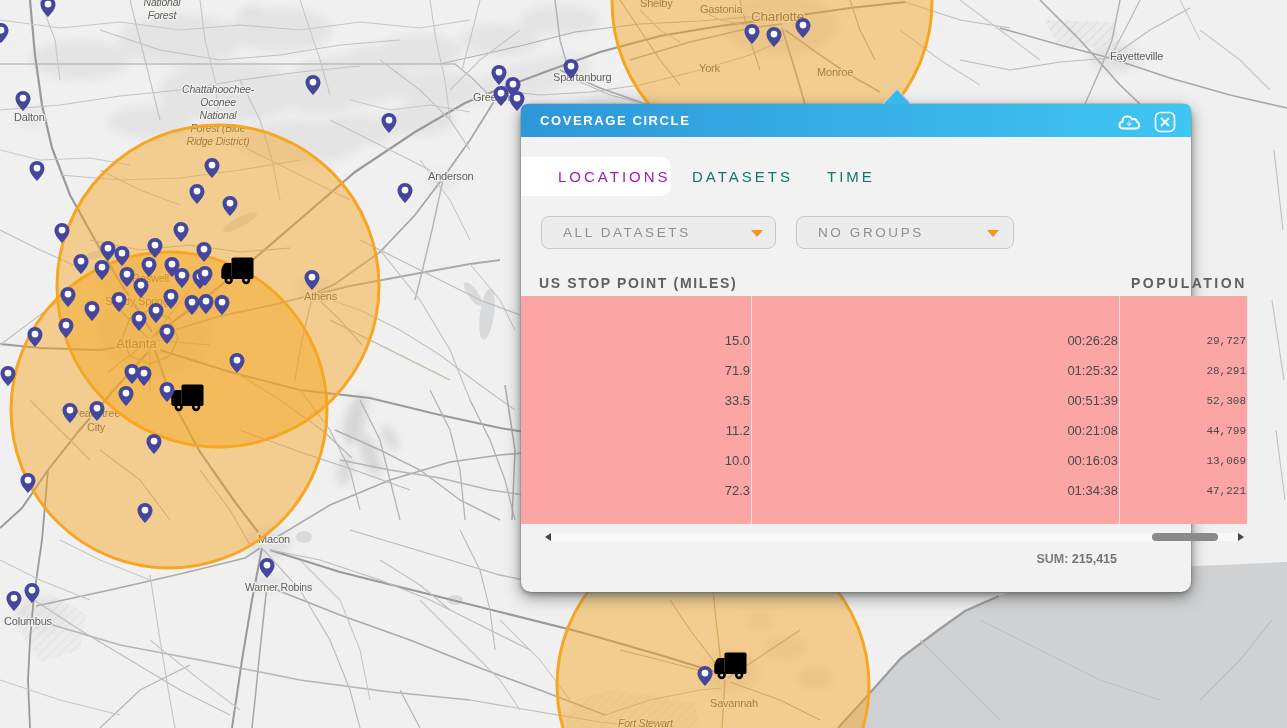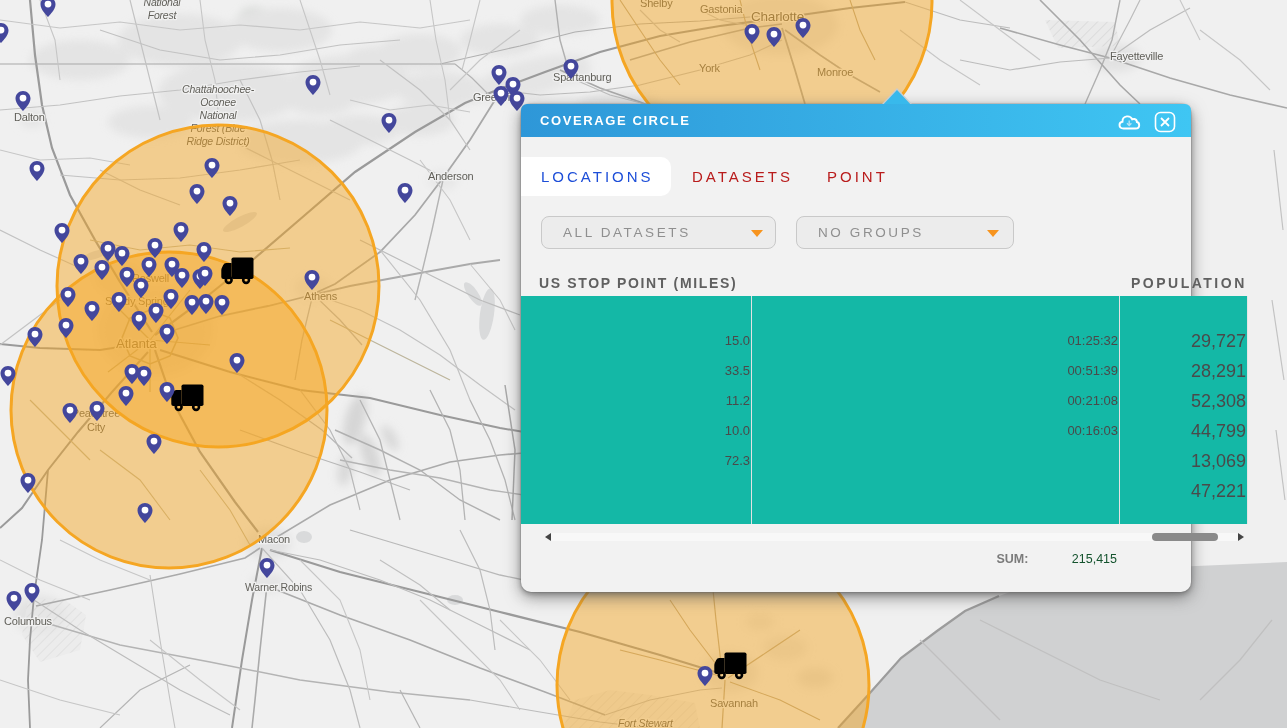--- a/index.html
+++ b/index.html
@@ -12,42 +12,42 @@
   box-shadow:0 5px 16px rgba(80,80,80,.65), 0 2px 5px rgba(60,60,60,.4), 0 0 0 1px rgba(160,160,160,.3); }
 .phead { position:absolute; left:0; top:0; width:100%; height:33px;
   background:linear-gradient(90deg,#2e97d8,#3fc6f3); border-radius:6px 6px 0 0; }
 .phead .title { position:absolute; left:19px; top:9px; font-size:13px; font-weight:bold;
   letter-spacing:1.6px; color:#fff; }
 .ptr { position:absolute; left:360px; top:-16px; width:32px; height:17px; }
 .hicons { position:absolute; right:14px; top:7px; }
 .pbody { position:absolute; left:0; top:0; width:100%; height:488px; }
 .tab-active { position:absolute; left:0; top:53px; width:150px; height:39px; background:#fff;
   border-radius:0 10px 10px 0; }
-.tabtxt { position:absolute; font-size:15px; letter-spacing:3px; color:#b91c1c; top:64px; }
-.tabtxt.on { color:#1d4ed8; }
+.tabtxt { position:absolute; font-size:15px; letter-spacing:3px; color:#0f766e; top:64px; }
+.tabtxt.on { color:#a21caf;margin-left:17px; }
 .drop { position:absolute; top:112px; height:33px; background:#ececec; border:1px solid #c9c9c9;
   border-radius:8px; font-size:13.5px; letter-spacing:2.6px; color:#8f8f8f; line-height:31px;
   padding-left:21px; }
 .caret { position:absolute; top:13px; width:0; height:0; border-left:6.5px solid transparent;
   border-right:6.5px solid transparent; border-top:7.5px solid #f7941e; }
 .thead { position:absolute; top:171px; font-size:14px; font-weight:bold; letter-spacing:1.65px;
   color:#606060; white-space:nowrap; }
-.tbody { position:absolute; left:0; top:192px; width:727px; height:228px; background:#14b8a6; border-right:1px solid #e5e5e5;padding-left:37px; }
+.tbody { position:absolute; left:0; top:192px; width:727px; height:228px; background:#fca5a5; border-right:1px solid #e5e5e5;padding-left:37px; }
 .vline { position:absolute; top:0; width:1px; height:100%; background:#e2e2e2; }
 .tcol { position:absolute; top:0; }
 .cell { height:30px; line-height:30px; text-align:right; font-size:13px; color:#4a4a4a; }
-.tcol3 .cell { font-size:18px; }
+.tcol3 .cell { font-size:11px;font-family:Liberation Mono, monospace; }
 .sbar { position:absolute; top:428px; left:20px; width:707px; height:10px; }
 .strack { position:absolute; left:8px; right:8px; top:1px; height:8px; background:#f8f8f8; border-radius:4px; }
 .sthumb { position:absolute; left:611px; top:1px; width:66px; height:8px; background:#8a8a8a; border-radius:4px; }
 .sarrow { position:absolute; top:1px; width:0; height:0; }
 .sarrow.l { left:4px; border-top:4px solid transparent; border-bottom:4px solid transparent; border-right:6px solid #444; }
 .sarrow.r { right:4px; border-top:4px solid transparent; border-bottom:4px solid transparent; border-left:6px solid #444; }
 .sum { position:absolute; top:448px; right:74px; font-size:12.5px; font-weight:bold; color:#7b7b7b; letter-spacing:0; }
-.sum b { color:#14532d; font-weight:normal;margin-left:40px; }
+.sum b { color:#737373; font-weight:bold; }
 </style>
 </head>
 <body>
 <div id="stage">
 <svg class="layer" width="1287" height="728" viewBox="0 0 1287 728">
   <defs>
     <filter id="blur6" x="-30%" y="-30%" width="160%" height="160%">
           <feGaussianBlur stdDeviation="6"></feGaussianBlur>
         </filter>
     <filter id="blur4" x="-30%" y="-30%" width="160%" height="160%">
@@ -376,42 +376,45 @@
             <path d="M16,12.2 L18.2,14.4 L20.4,12.2"></path>
       </g>
       <rect x="44.5" y="1.5" width="19" height="19" rx="5" fill="none" stroke="#fff" stroke-width="1.6"></rect>
       <path d="M50,7 L58,15 M58,7 L50,15" stroke="#fff" stroke-width="1.8"></path>
     </svg>
   </div>
   <div class="pbody">
     <div class="tab-active"></div>
     <div class="tabtxt on" style="left:20px;">LOCATIONS</div>
     <div class="tabtxt" style="left:171px;">DATASETS</div>
-    <div class="tabtxt" style="left:306px;">POINT</div>
+    <div class="tabtxt" style="left:306px;">TIME</div>
     <div class="drop" style="left:20px; width:235px;">ALL DATASETS<div class="caret" style="left:209px;"></div></div>
     <div class="drop" style="left:275px; width:218px;">NO GROUPS<div class="caret" style="left:190px;"></div></div>
     <div class="thead" style="left:18px;">US STOP POINT (MILES)</div>
     <div class="thead" style="left:610px; letter-spacing:2.5px;">POPULATION</div>
     <div class="tbody">
       <div class="vline" style="left:230px;"></div>
       <div class="vline" style="left:598px;"></div>
       <div class="tcol" style="left:62px; width:167px;">
             <div class="cell"></div>
 <div class="cell">15.0</div>
+<div class="cell">71.9</div>
 <div class="cell">33.5</div>
 <div class="cell">11.2</div>
 <div class="cell">10.0</div>
 <div class="cell">72.3</div>
           </div>
       <div class="tcol" style="left:422px; width:175px;">
             <div class="cell"></div>
+<div class="cell">00:26:28</div>
 <div class="cell">01:25:32</div>
 <div class="cell">00:51:39</div>
 <div class="cell">00:21:08</div>
 <div class="cell">00:16:03</div>
+<div class="cell">01:34:38</div>
           </div>
       <div class="tcol tcol3" style="left:622px; width:103px;">
             <div class="cell"></div>
 <div class="cell">29,727</div>
 <div class="cell">28,291</div>
 <div class="cell">52,308</div>
 <div class="cell">44,799</div>
 <div class="cell">13,069</div>
 <div class="cell">47,221</div>
           </div>

